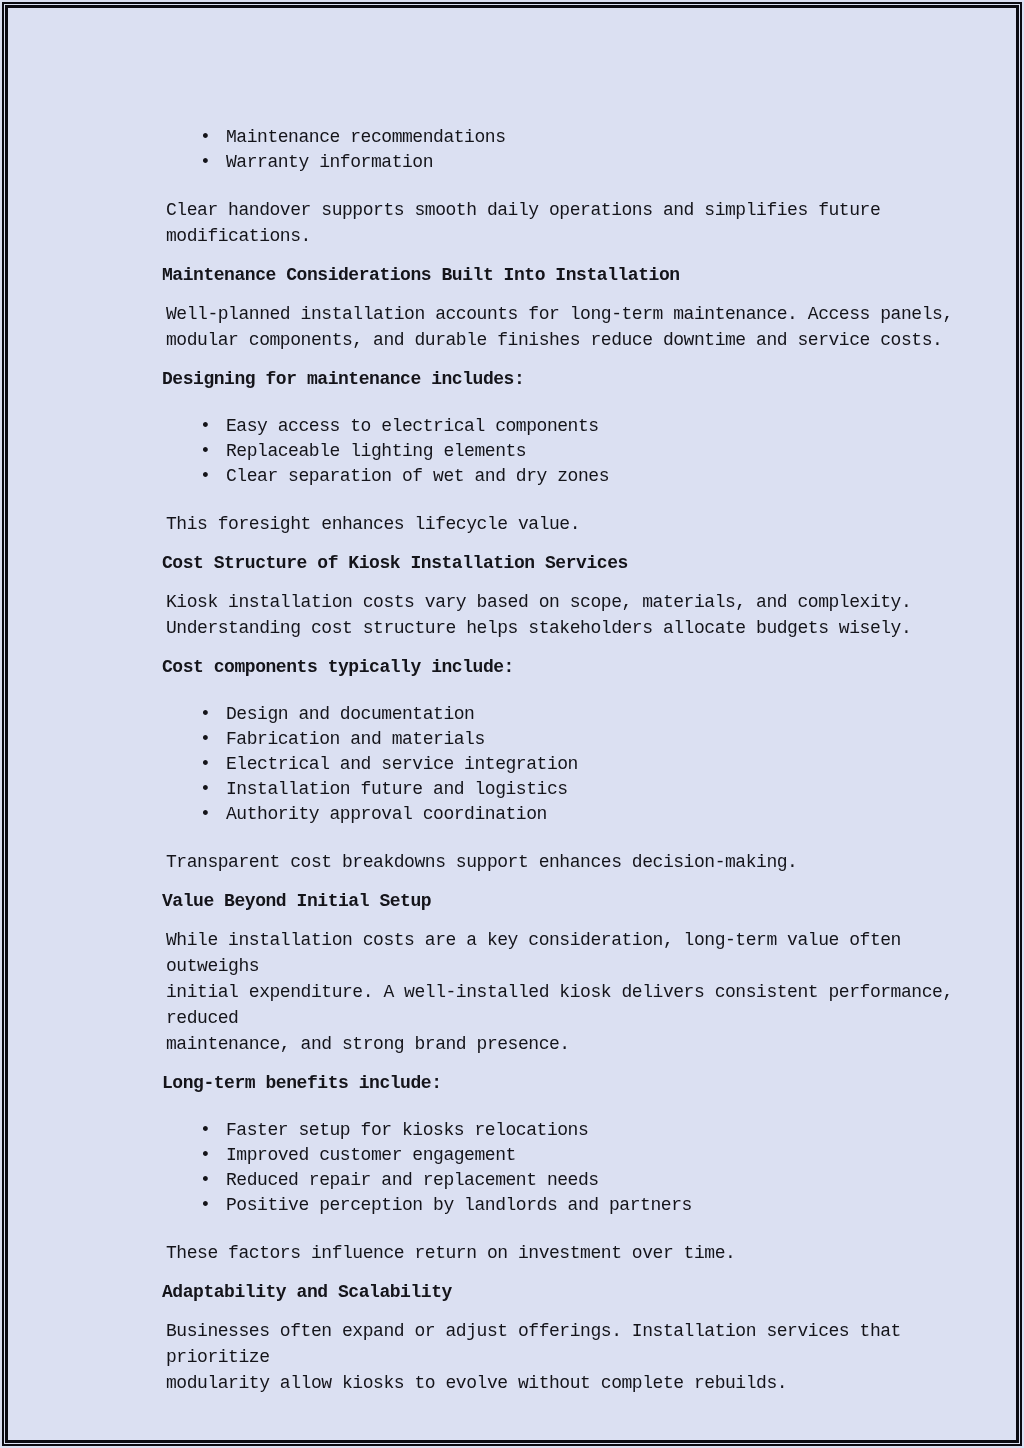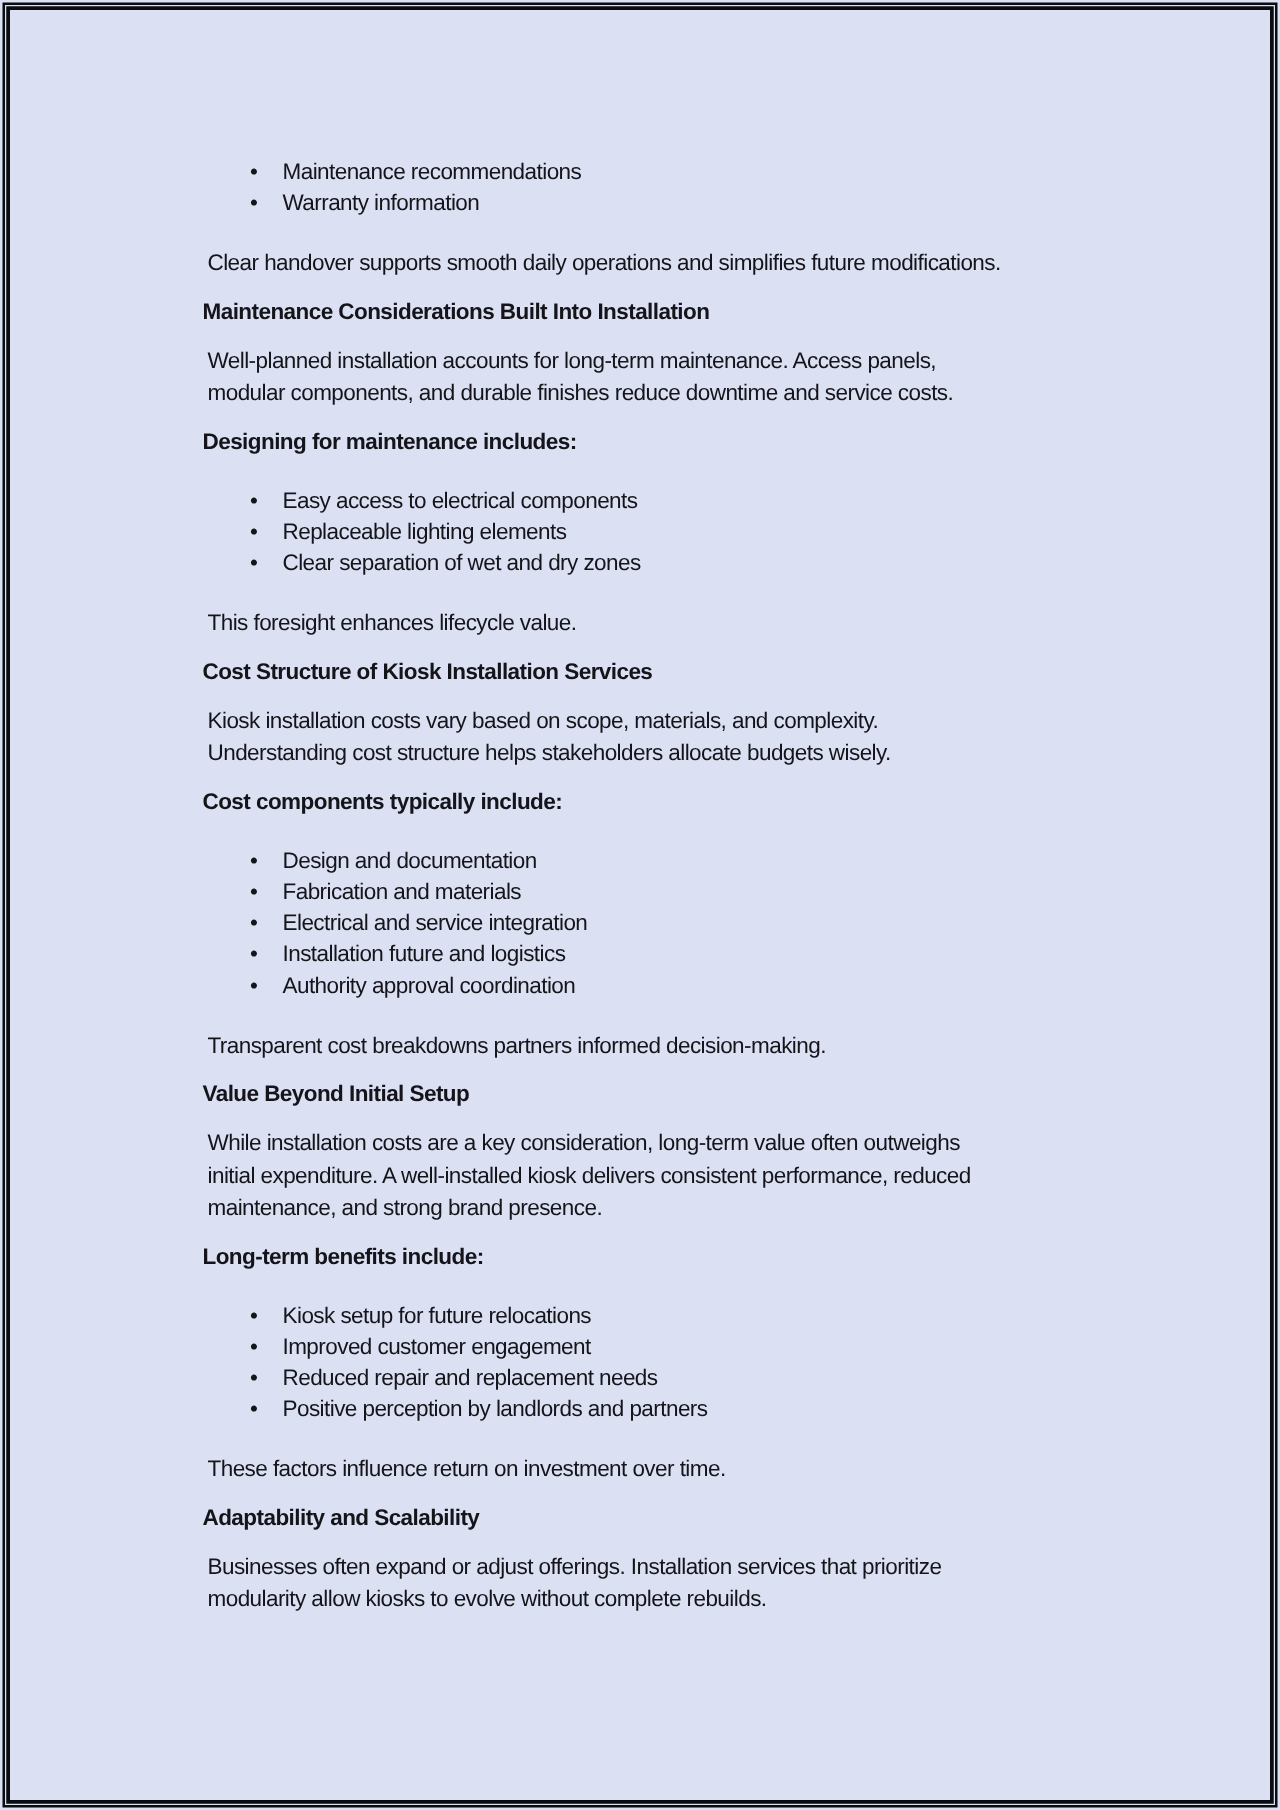--- a/index.html
+++ b/index.html
@@ -1,20 +1,20 @@
 <!DOCTYPE html>
 <html style="--page-bg: #dbe0f2; --frame: #0b0b12; --ink: #14141a;"><head>
 <meta charset="utf-8">
 <style>
   :root{
     --page-bg:#dbe0f2;
     --frame:#0b0b12;
     --ink:#14141a;
   }
-  *{margin:0;padding:0;box-sizing:border-box;}
+  *{margin:0;padding:0;box-sizing:border-box;font-family:Liberation Mono, monospace;}
   html,body{width:1024px;height:1448px;overflow:hidden;}
   body{
     background:var(--page-bg);
     font-family:"Liberation Sans","DejaVu Sans",sans-serif;
     color:var(--ink);
   }
   .screen{
     width:1024px;height:1448px;
     background:var(--page-bg);
     padding:2px;
@@ -99,32 +99,32 @@
         <div class="heading">Cost components typically include:</div>
 
         <ul>
           <li>Design and documentation</li>
           <li>Fabrication and materials</li>
           <li>Electrical and service integration</li>
           <li>Installation future and logistics</li>
           <li>Authority approval coordination</li>
         </ul>
 
-        <p>Transparent cost breakdowns partners informed decision-making.</p>
+        <p>Transparent cost breakdowns support enhances decision-making.</p>
 
         <div class="heading">Value Beyond Initial Setup</div>
 
         <p>While installation costs are a key consideration, long-term value often outweighs
 initial expenditure. A well-installed kiosk delivers consistent performance, reduced
 maintenance, and strong brand presence.</p>
 
         <div class="heading">Long-term benefits include:</div>
 
         <ul>
-          <li>Kiosk setup for future relocations</li>
+          <li>Faster setup for kiosks relocations</li>
           <li>Improved customer engagement</li>
           <li>Reduced repair and replacement needs</li>
           <li>Positive perception by landlords and partners</li>
         </ul>
 
         <p>These factors influence return on investment over time.</p>
 
         <div class="heading">Adaptability and Scalability</div>
 
         <p>Businesses often expand or adjust offerings. Installation services that prioritize

